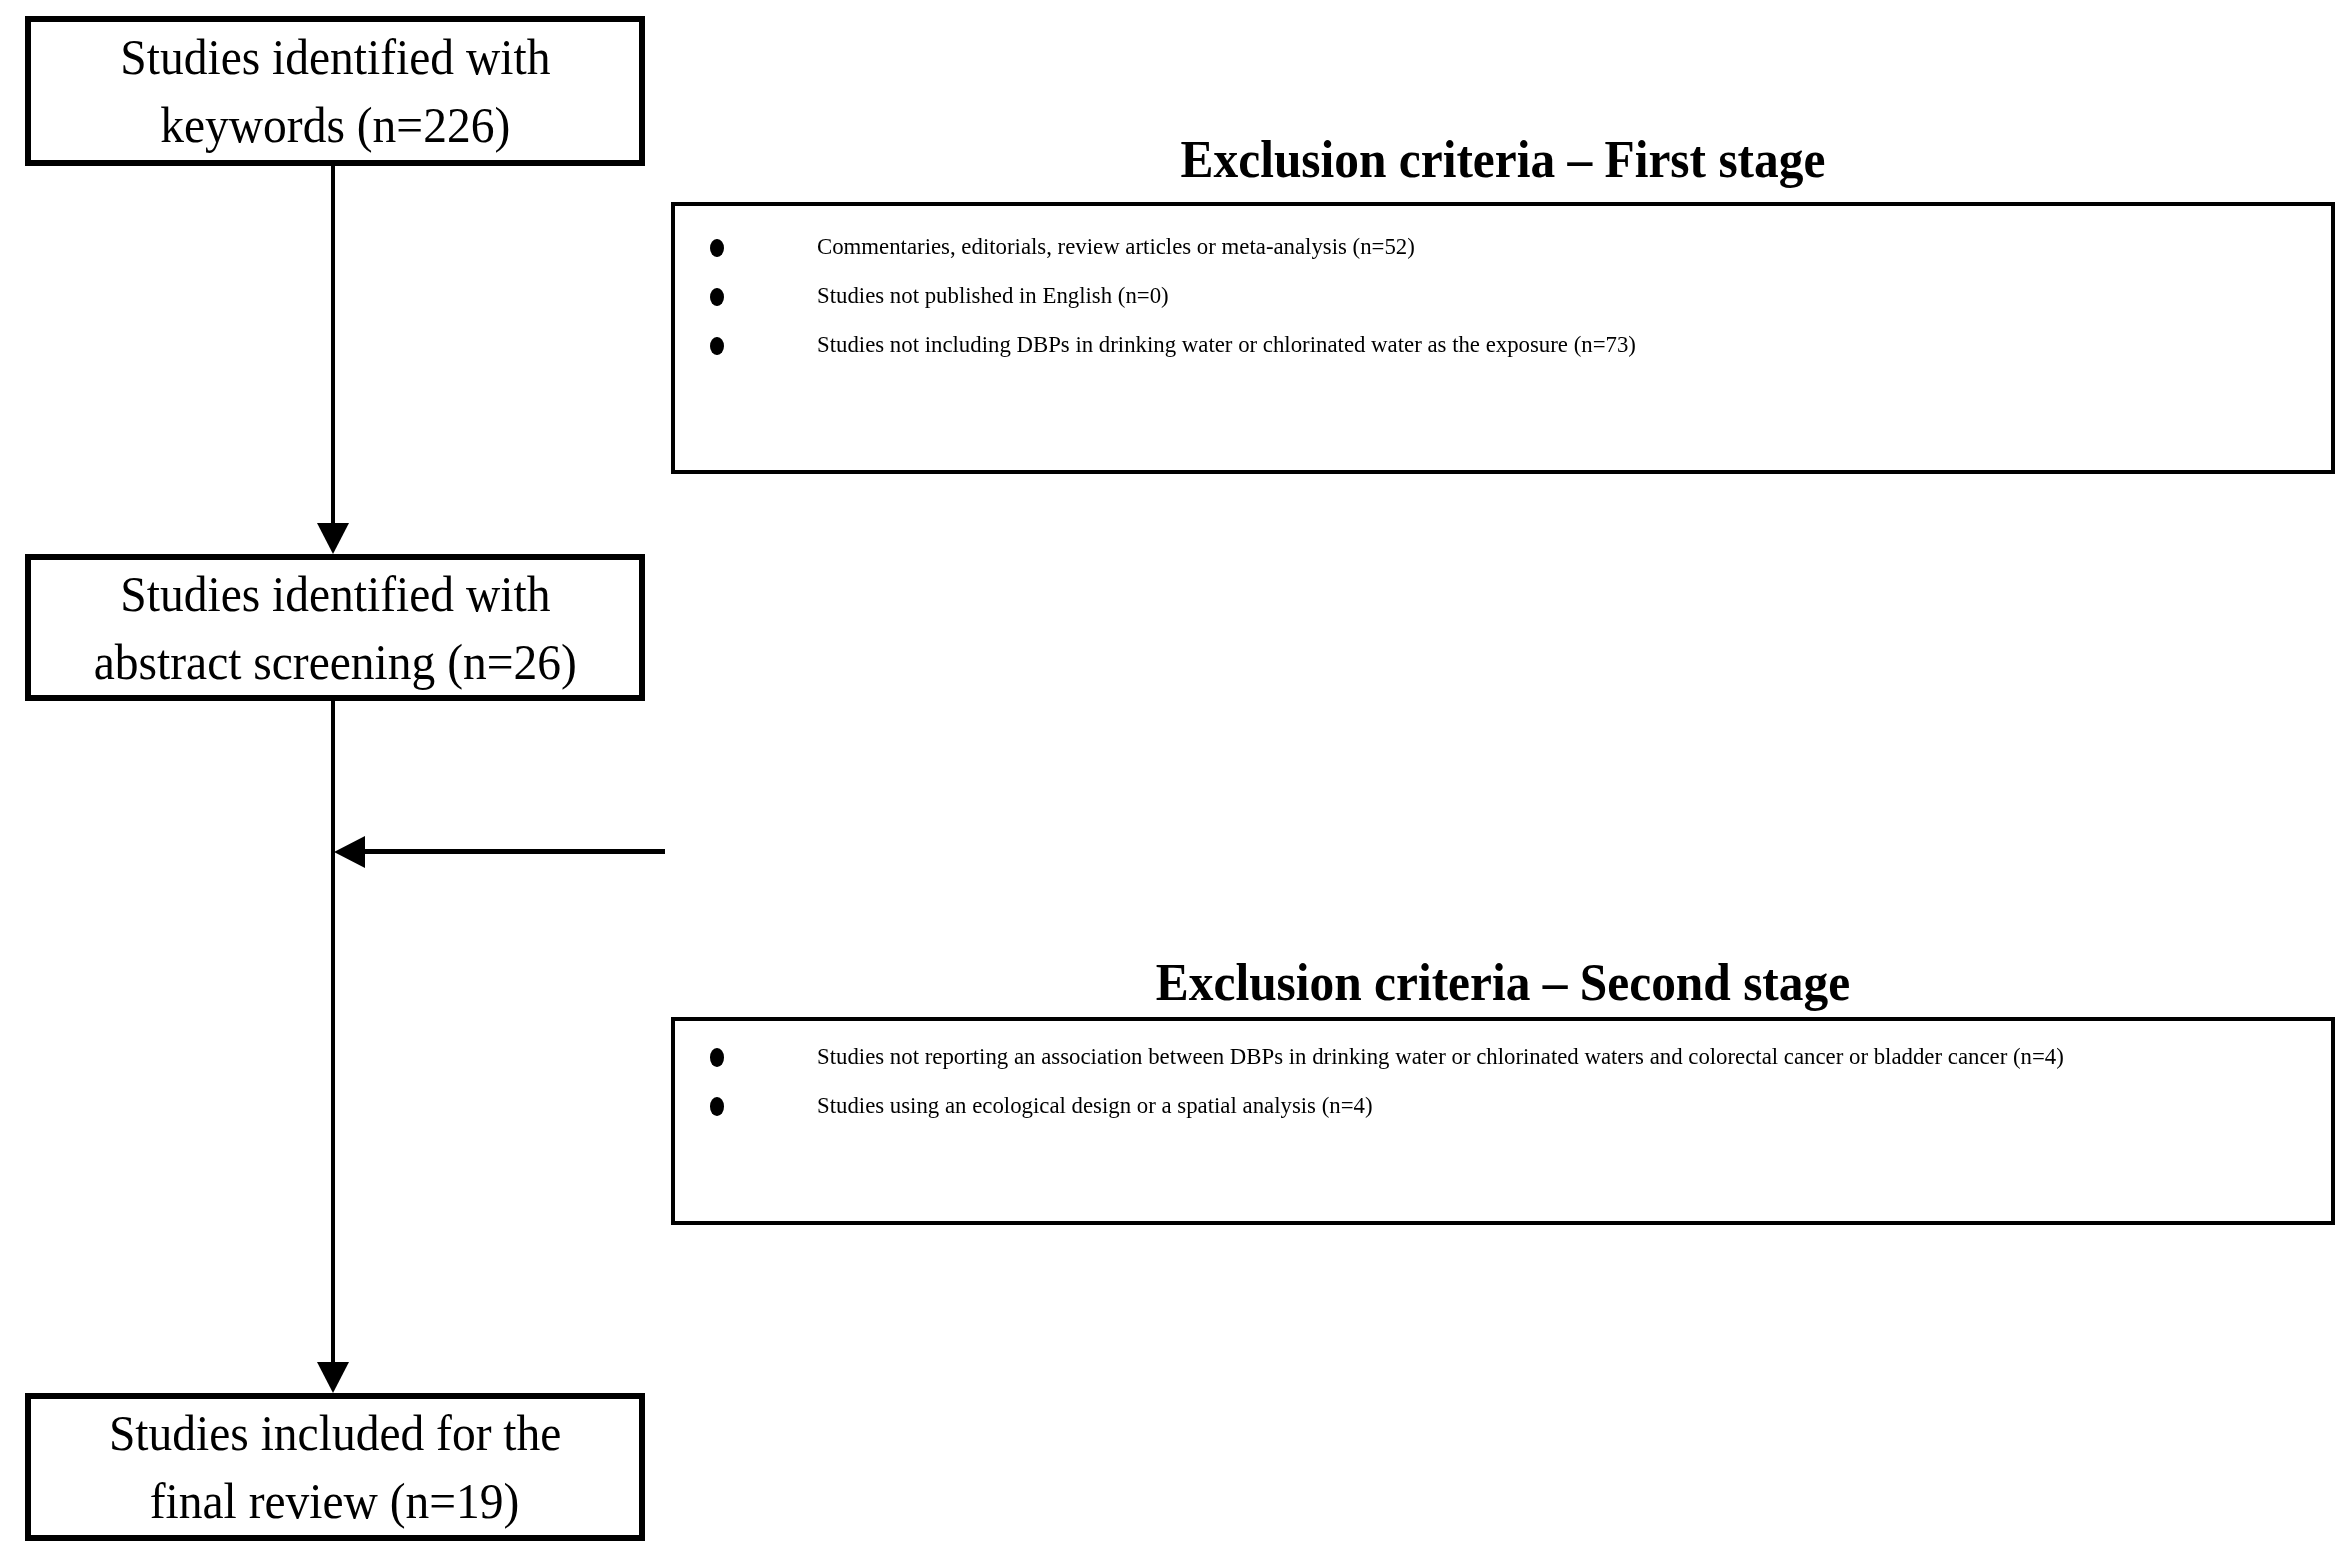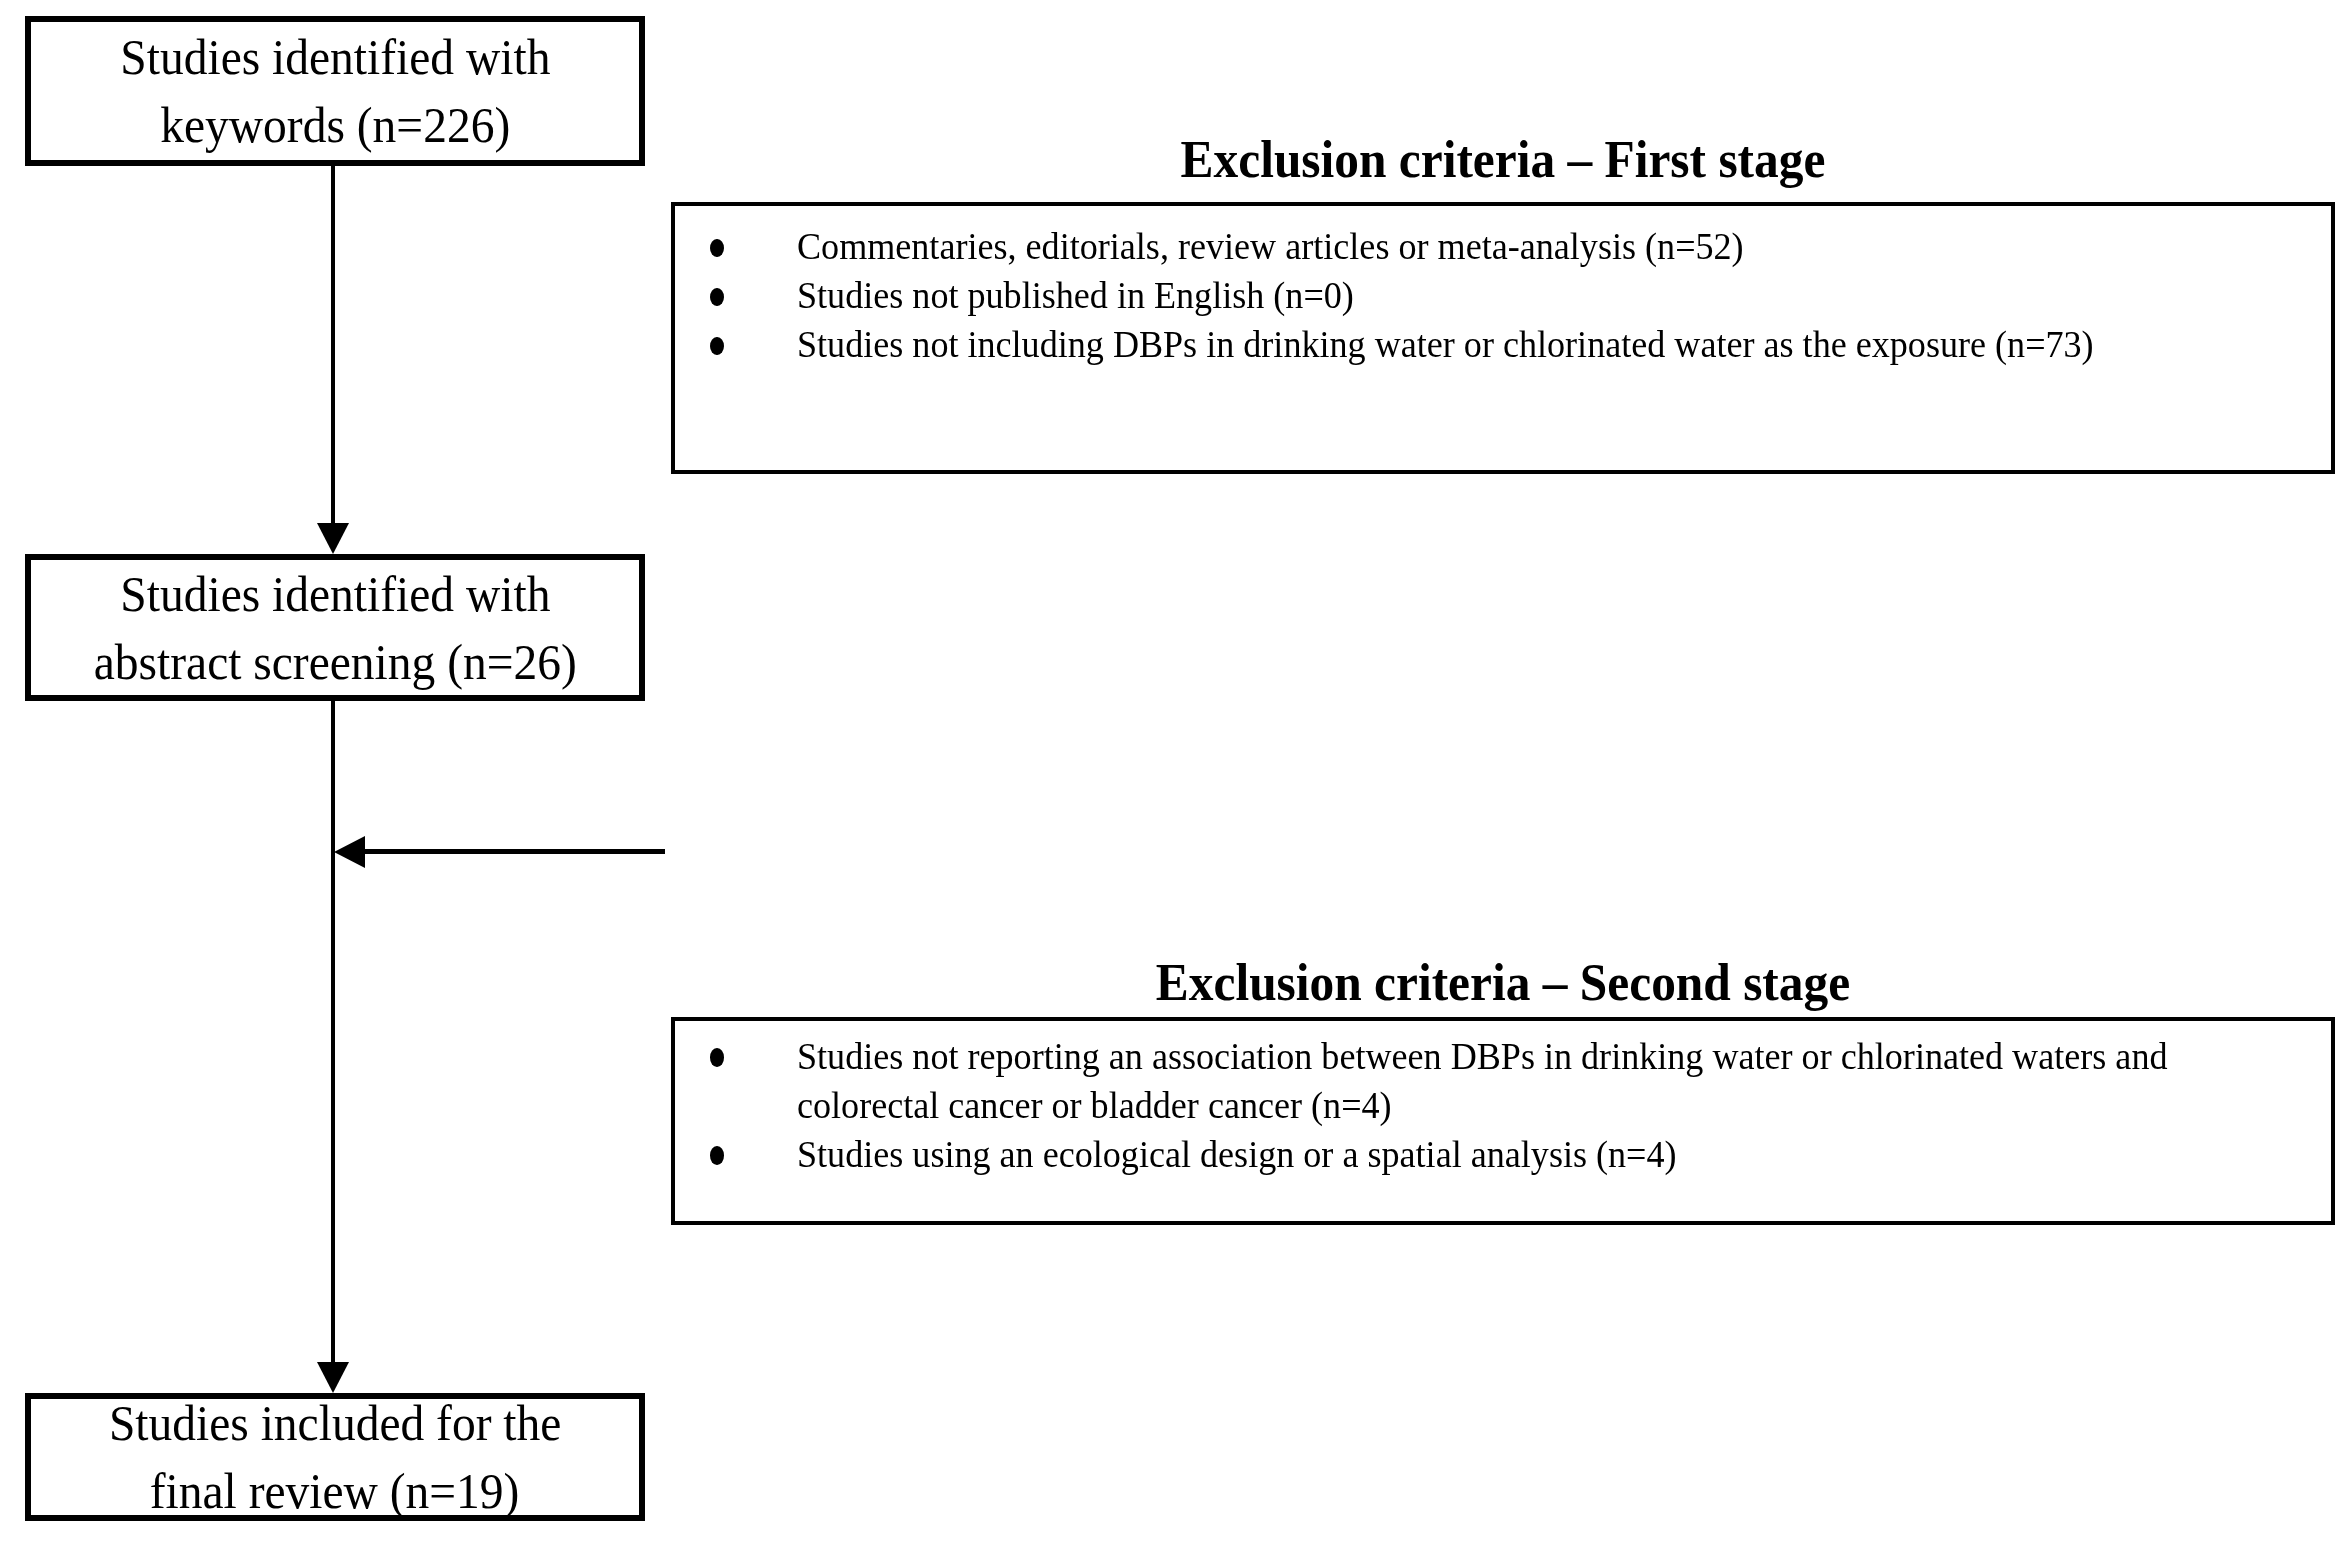--- a/index.html
+++ b/index.html
@@ -32,21 +32,21 @@
   .flowbox .bline {
     display: block;
     font-size: 50px;
     line-height: 68px;
     transform: scaleX(0.95);
     transform-origin: center;
     white-space: nowrap;
   }
   .box-keywords  { left: 25px;  top: 16.3px;   width: 620px;  height: 150px; }
   .box-abstract  { left: 25px;  top: 554px;  width: 620px;  height: 147px; }
-  .box-final     { left: 25px;  top: 1393px; width: 620px;  height: 128px; }
+  .box-final     { left: 25px;  top: 1393px; width: 620px;  height: 148px; }
   .box-refs      { left: 664px; top: 775px; width: 796px; height: 148px; }
 
   
   .excl-heading {
     position: absolute;
     width: 1664px;
     left: 671px;
     text-align: center;
     font-size: 52px;
     font-weight: bold;
@@ -71,23 +71,24 @@
   .excl-second { top: 1017px; height: 208px; }
   .excl-list {
     list-style: none;
     margin: 0;
     padding: 0;
   }
   .excl-first  .excl-list { padding: 16.3px 0 0 34px; }
   .excl-second .excl-list { padding: 11px 0 0 34px; }
   .excl-item {
     display: flex;
-    align-items: flex-start;
-    font-size: 38px;
+    align-items: center;
+    font-size: 24px;
     line-height: 49px;
+    gap: 20px;
   }
   .dot {
     flex: 0 0 88px;
     position: relative;
     height: 49px;
   }
   .dot::before {
     content: "";
     position: absolute;
     left: 1.4px;

